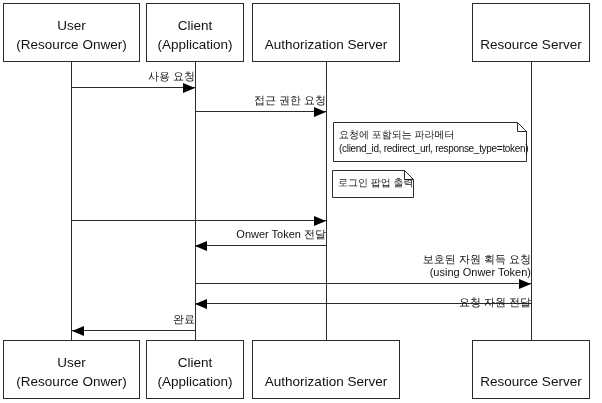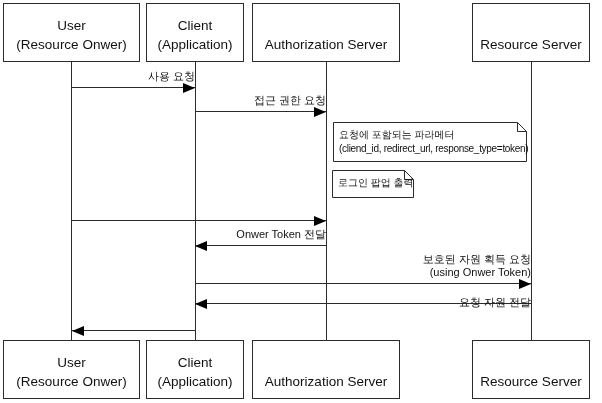--- a/index.html
+++ b/index.html
@@ -139,20 +139,23 @@
       <div>보호된 자원 획득 요청</div>
       <div>(using Onwer Token)</div>
     </div>
     <div class="msg-line" style="left: 195px; top: 303px; width: 336px;"></div>
     <div class="arrowhead left" style="left: 195px; top: 298.5px;"></div>
     <div class="msg-label" style="left: 195px; width: 336px; top: 296px;">
       <div>요청 자원 전달</div>
     </div>
     <div class="msg-line" style="left: 71.5px; top: 330px; width: 123.5px;"></div>
     <div class="arrowhead left" style="left: 71.5px; top: 325.5px;"></div>
+    <div class="msg-label" style="left: 71.5px; width: 123.5px; top: 313px;">
+      <div>완료</div>
+    </div>
     <div class="note" style="left: 333px; top: 122px; width: 194px; height: 40px;">
       <svg width="194" height="40">
         <polygon points="0.5,0.5 184.5,0.5 193.5,9.5 193.5,39.5 0.5,39.5" fill="#ffffff" stroke="#2b2b2b"></polygon>
         <polyline points="184.5,0.5 184.5,9.5 193.5,9.5" fill="none" stroke="#2b2b2b"></polyline>
       </svg>
       <div class="note-lines">
         <div class="note-line note-line-0">요청에 포함되는 파라메터</div>
         <div class="note-line note-line-1">(cliend_id, redirect_url, response_type=token)</div>
       </div>
     </div>

